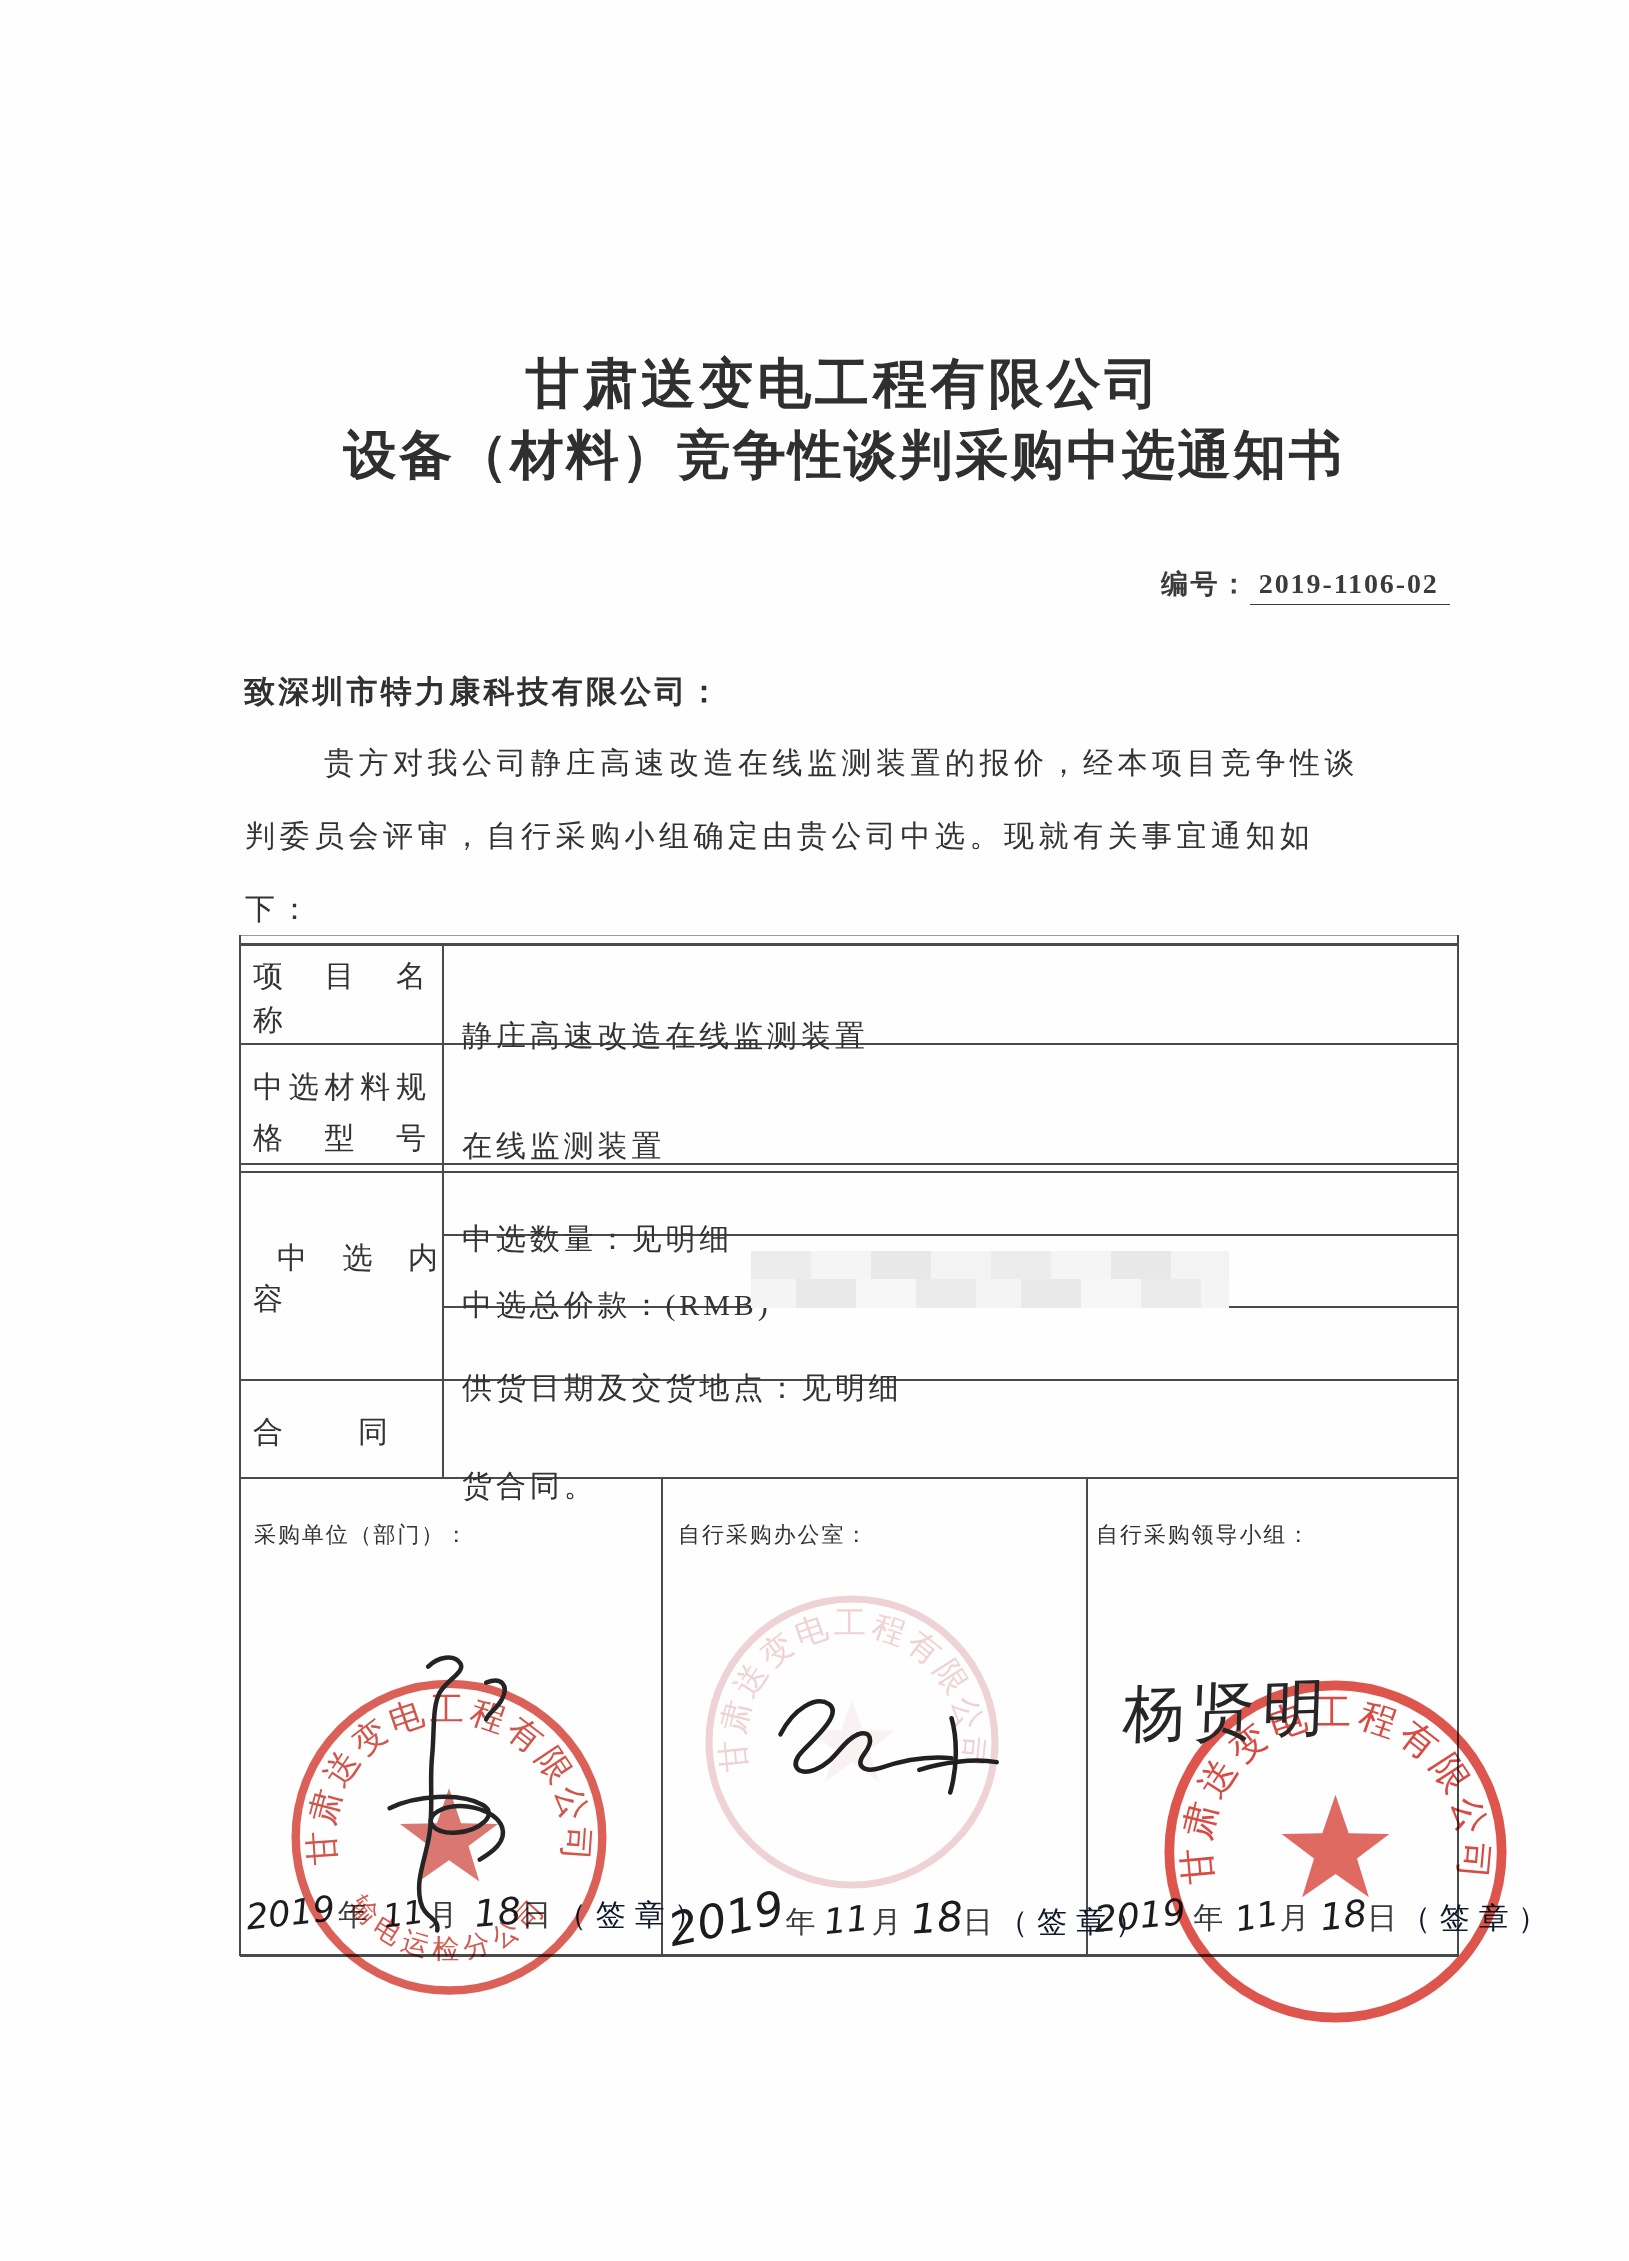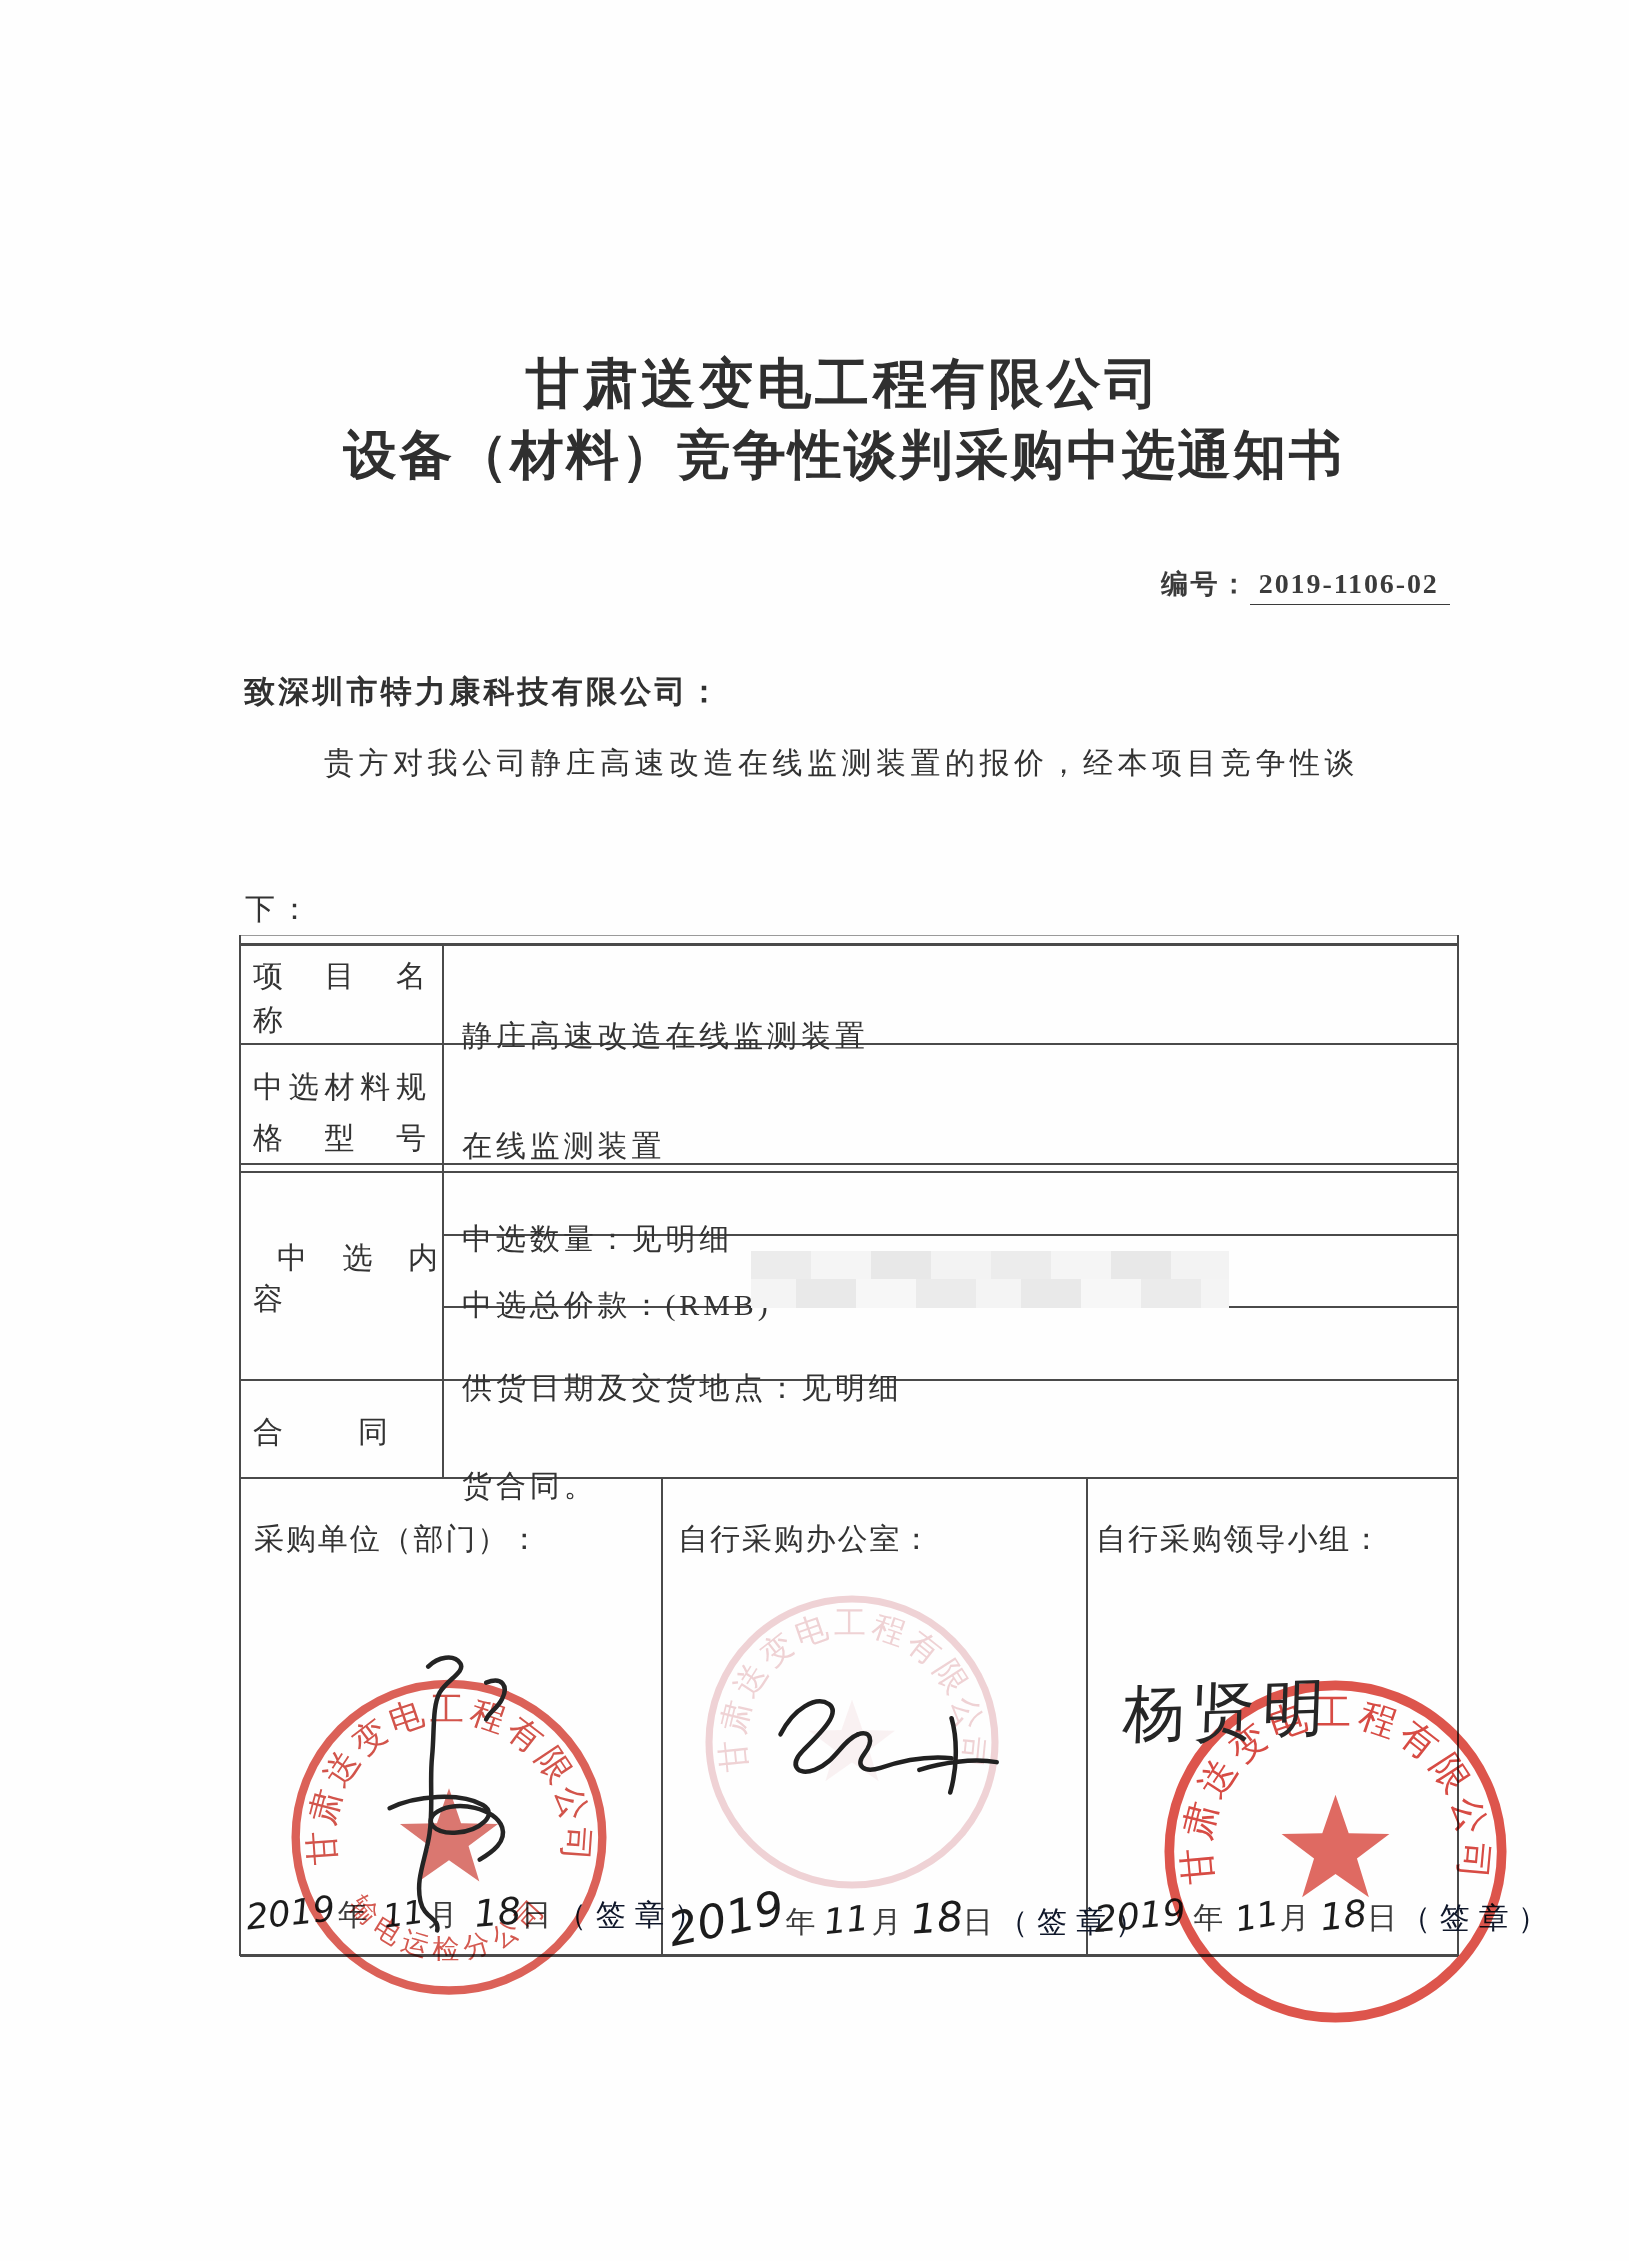--- a/index.html
+++ b/index.html
@@ -29,21 +29,21 @@
   
   .jlabel{position:absolute;left:253px;width:173px;font-size:30px;color:#333;
           text-align:justify;text-align-last:justify;letter-spacing:0;line-height:1;}
   .tval{position:absolute;font-size:30px;letter-spacing:3.9px;color:#333;white-space:nowrap;line-height:1;margin-top:34px;}
   
   .mosaic{position:absolute;left:751px;top:1251px;width:478px;height:57px;
      background:repeating-linear-gradient(90deg,#ececec 0 60px,#f5f5f5 60px 120px,#e8e8e8 120px 180px,#f3f3f3 180px 240px);}
   .mosaic::after{content:"";position:absolute;left:0;right:0;top:28px;bottom:0;
      background:repeating-linear-gradient(90deg,#f4f4f4 0 45px,#e9e9e9 45px 105px,#f7f7f7 105px 165px,#ebebeb 165px 225px);}
   
-  .signlabel{position:absolute;top:1524px;font-size:30px;letter-spacing:1.9px;color:#333;white-space:nowrap;line-height:1;}
+  .signlabel{position:absolute;top:1524px;font-size:22px;letter-spacing:1.9px;color:#333;white-space:nowrap;line-height:1;}
   .dateline{position:absolute;display:flex;align-items:baseline;white-space:nowrap;line-height:1;}
   .dp{font-size:30px;color:#3b3b3b;letter-spacing:1.3px;}
   .dp-suffix{font-size:30px;color:#0f172a;letter-spacing:9px;}
   .hand{display:inline-block;font-family:"DejaVu Sans",sans-serif;font-style:italic;color:#1c1c1c;}
   .sig-name{position:absolute;left:1123px;top:1669px;font-size:62px;letter-spacing:7.7px;color:#262626;
             transform:rotate(-2deg) skewX(-4deg);white-space:nowrap;z-index:7;}
   .stamp{position:absolute;mix-blend-mode:multiply;pointer-events:none;z-index:6;}
   .sig{position:absolute;z-index:7;pointer-events:none;}
 </style>
 </head>
@@ -53,20 +53,21 @@
 
   <div class="t1">甘肃送变电工程有限公司</div>
   <div class="t2">设备（材料）竞争性谈判采购中选通知书</div>
 
   <div class="docno">
     <span class="dn-label">编号：</span><span class="dn-value">2019-1106-02</span>
   </div>
 
   <div class="salut">致深圳市特力康科技有限公司：</div>
   <div class="para p1">贵方对我公司静庄高速改造在线监测装置的报价，经本项目竞争性谈</div>
+  <div class="para p2">判委员会评审，自行采购小组确定由贵公司中选。现就有关事宜通知如</div>
   <div class="para p3">下：</div>
 
   <div class="hl" style="left:240px;top:935px;width:1218px;height:1.3px;background:#9a9a9a;"></div>
   <div class="hl" style="left:240px;top:943px;width:1218px;height:2.6px;"></div>
   <div class="hl" style="left:240px;top:1043px;width:1218px;"></div>
   <div class="hl" style="left:240px;top:1163px;width:1218px;"></div>
   <div class="hl" style="left:240px;top:1171px;width:1218px;"></div>
   <div class="hl" style="left:443px;top:1234px;width:1015px;"></div>
   <div class="hl" style="left:443px;top:1306px;width:1015px;"></div>
   <div class="hl" style="left:240px;top:1379px;width:1218px;"></div>

